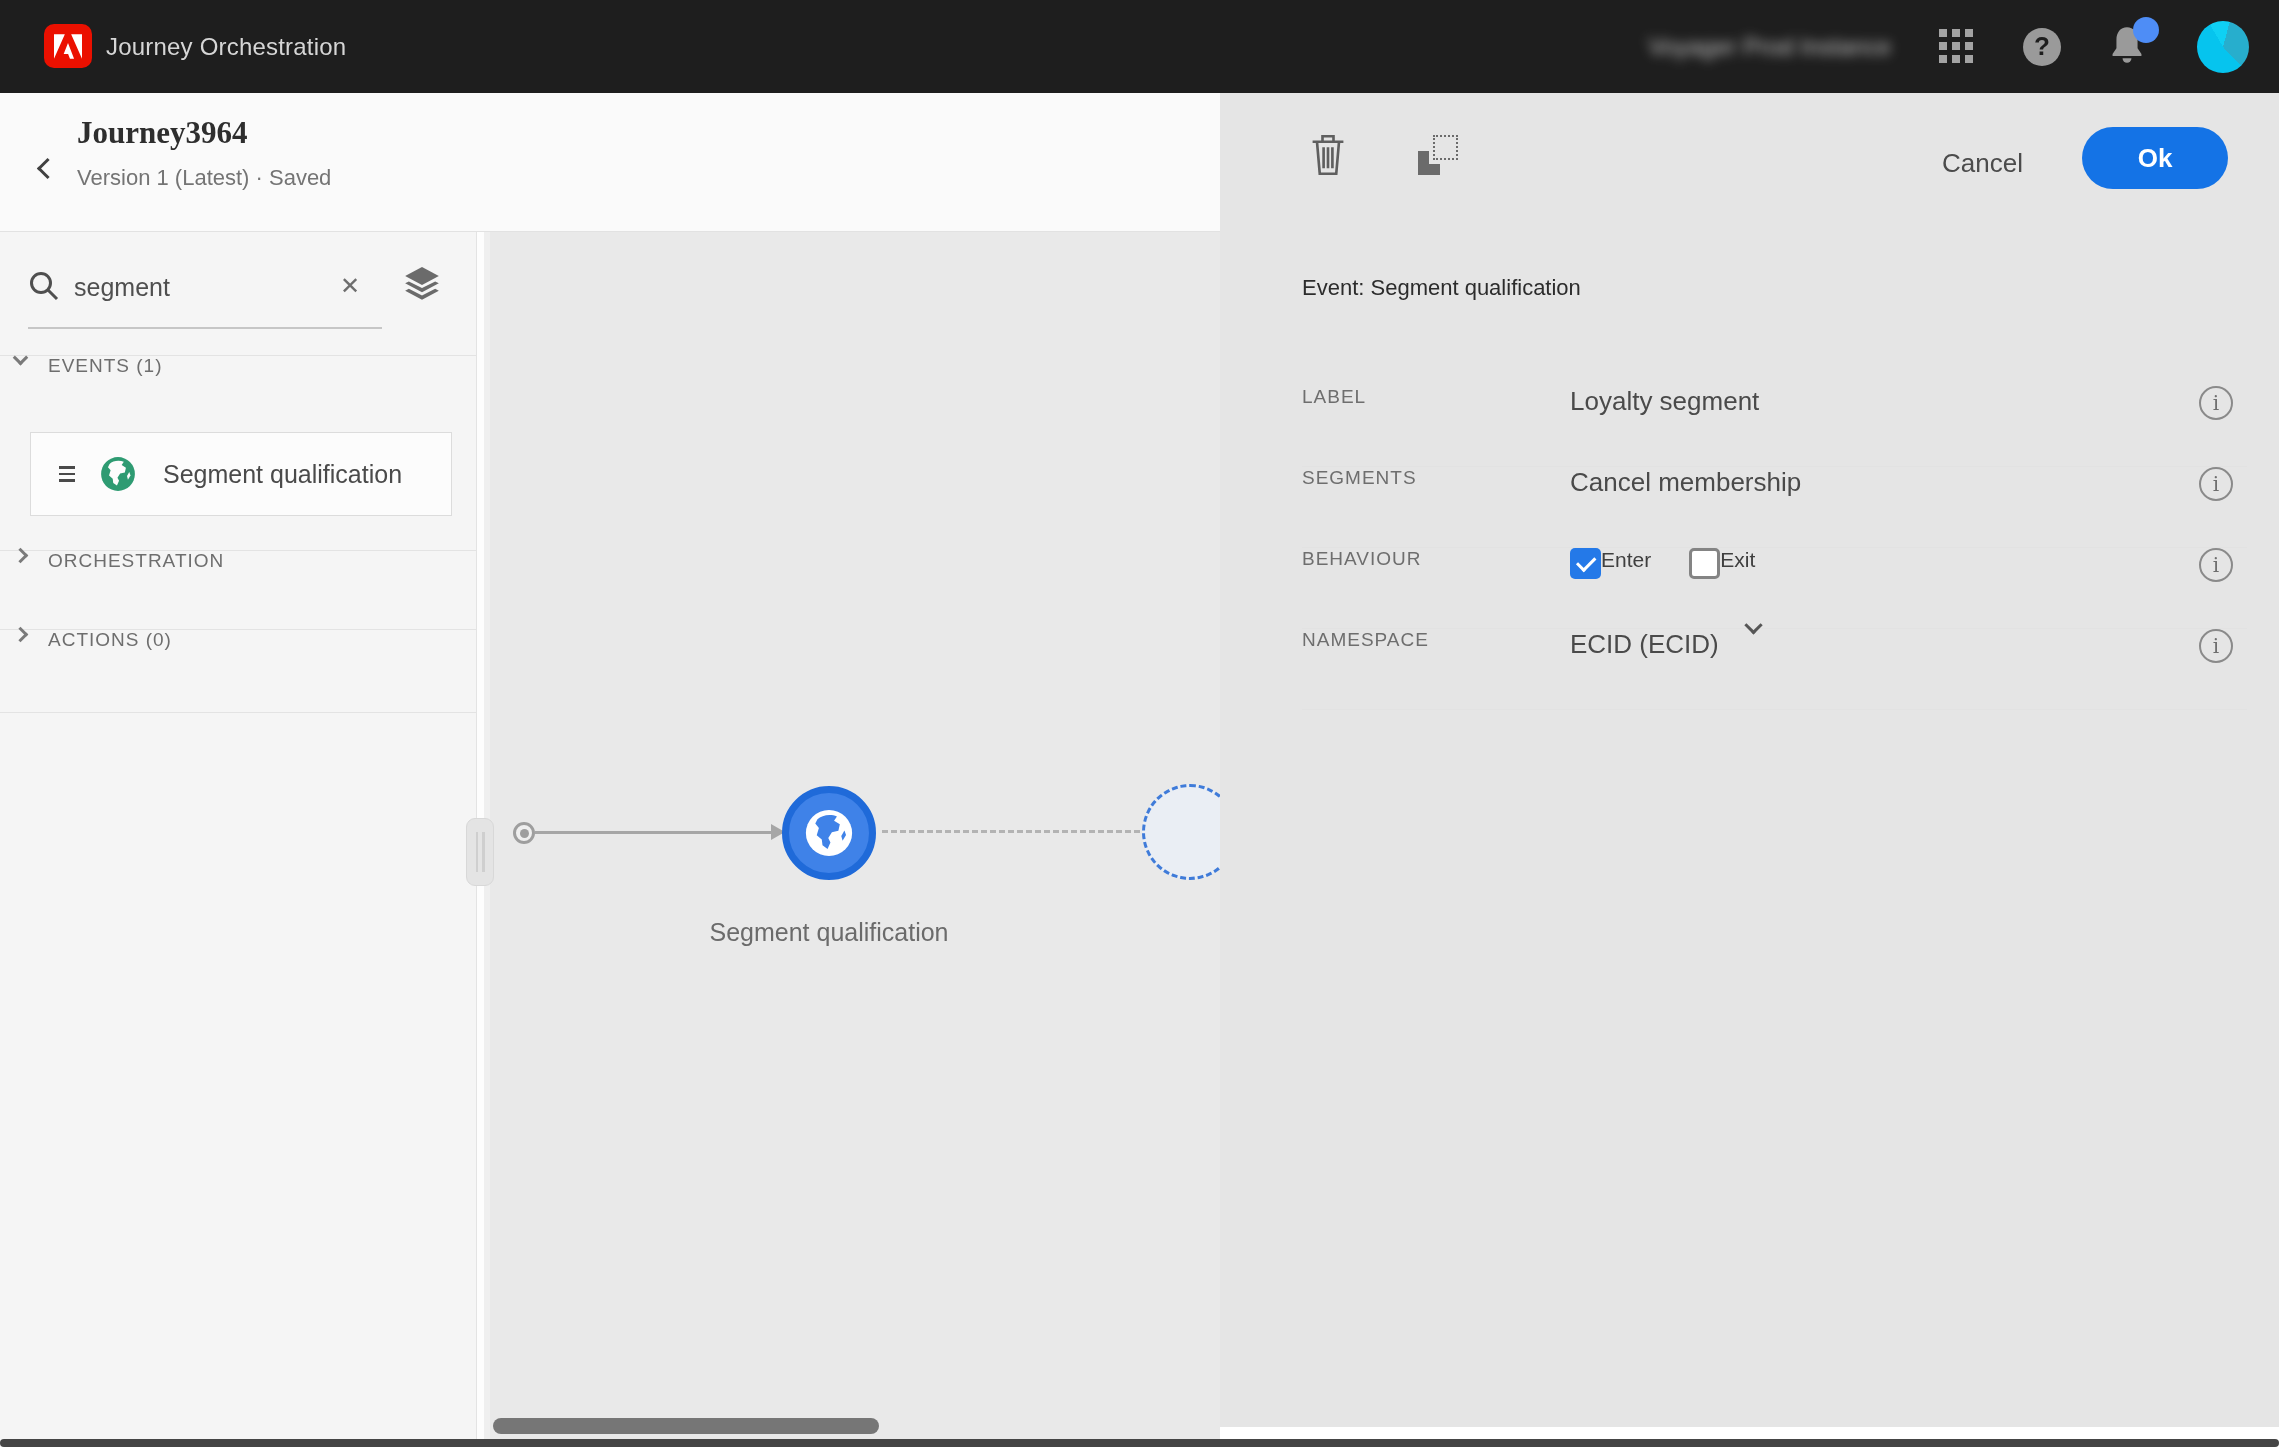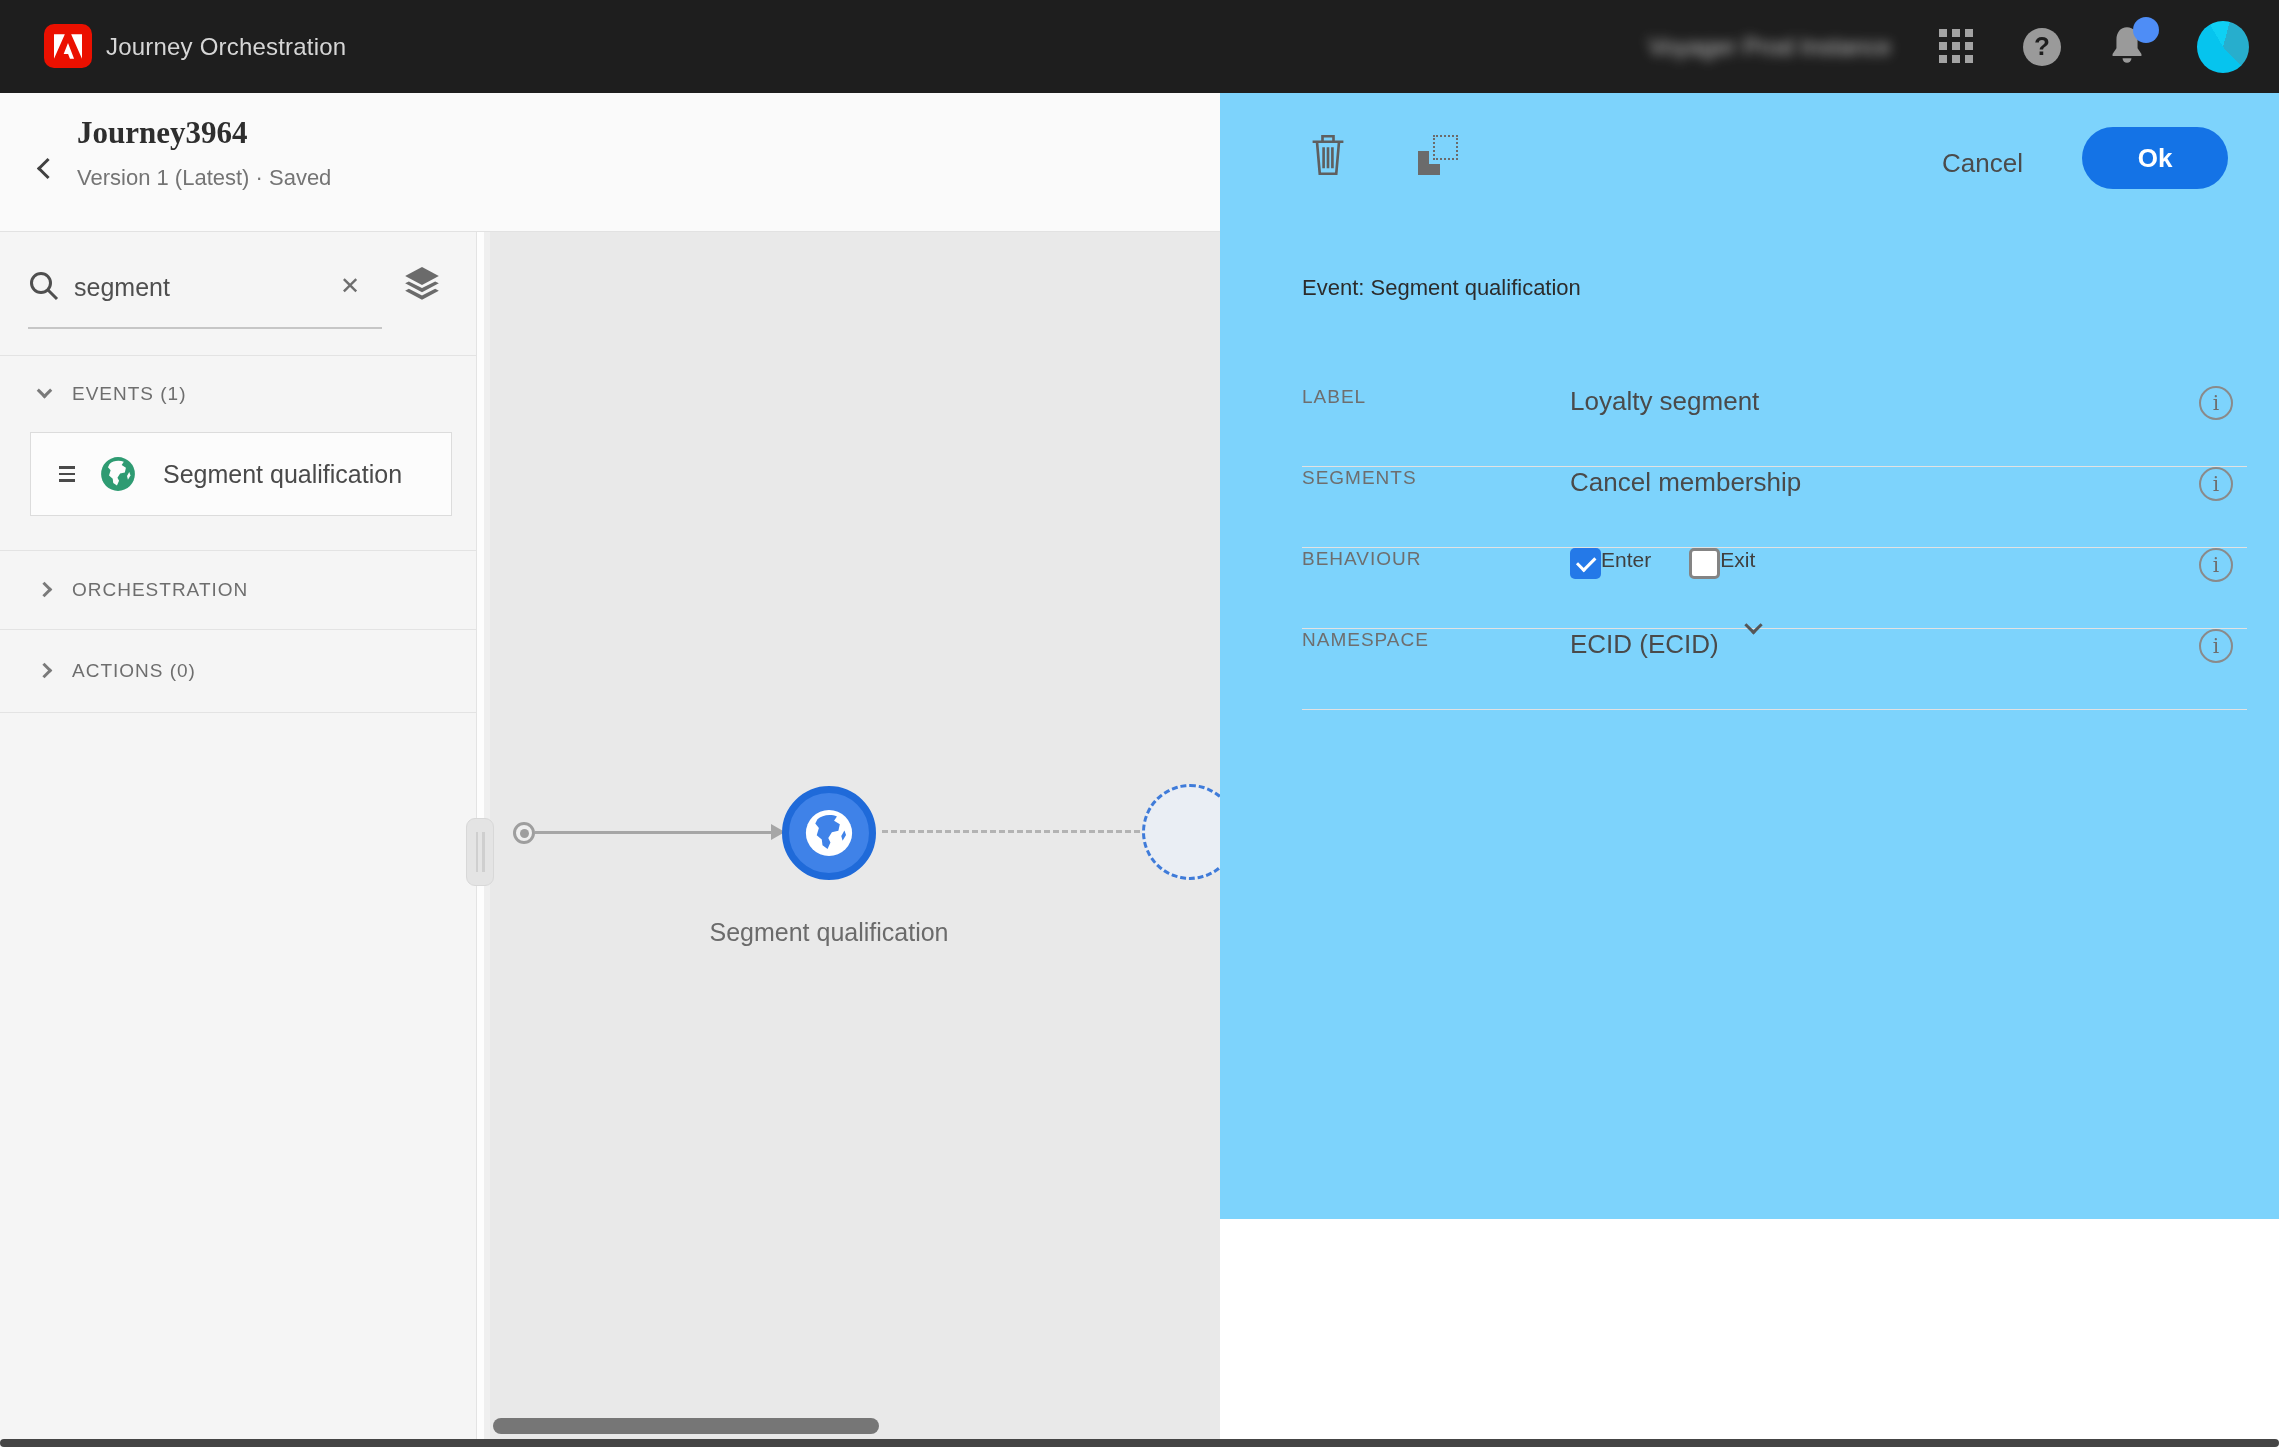--- a/index.html
+++ b/index.html
@@ -33,21 +33,21 @@
   
   .sidebar { position:absolute; left:0; top:232px; width:477px; height:1215px; background:#f5f5f5; border-right:1px solid #e3e3e3; }
   .search-row { position:absolute; left:0; top:0; width:100%; height:123px;padding-left:42px; }
   .search-icon { position:absolute; left:28px; top:38px; width:32px; height:32px; }
   .search-input { position:absolute; left:74px; top:34px; width:250px; height:42px; border:none; outline:none; background:transparent; font-size:25px; color:#4f4f4f; font-family:inherit; }
   .search-underline { position:absolute; left:28px; top:95px; width:354px; height:2px; background:#c6c6c6; }
   .clear-btn { position:absolute; left:332px; top:36px; width:36px; height:36px; font-size:24px; color:#6e6e6e; display:flex; align-items:center; justify-content:center; cursor:pointer; }
   .layers-btn { position:absolute; left:400px; top:32px; width:44px; height:44px; display:flex; align-items:center; justify-content:center; cursor:pointer; }
   .layers-btn svg { width:38px; height:40px; }
   .sb-divider { position:absolute; left:0; width:100%; height:1px; background:#e3e3e3; }
-  .section-row { position:absolute; left:0; width:100%; display:flex; align-items:center; padding-left:39px; gap:22px; cursor:pointer; }
+  .section-row { position:absolute; left:0; width:100%; display:flex; padding-left:15px; gap:22px; cursor:pointer; }
   .section-label { font-size:19px; color:#6e6e6e; letter-spacing:1px; }
   .chev-down-s { width:11px; height:11px; border-right:3px solid #7a7a7a; border-bottom:3px solid #7a7a7a; transform:rotate(45deg) translate(-2px,-2px); }
   .chev-right-s { width:11px; height:11px; border-right:3px solid #7a7a7a; border-bottom:3px solid #7a7a7a; transform:rotate(-45deg); }
   .event-card { position:absolute; left:30px; top:200px; width:422px; height:84px; background:#fcfcfc; border:1px solid #dcdcdc; display:flex; align-items:center; padding-left:28px; gap:0; cursor:grab; }
   .drag-handle { width:16px; display:flex; flex-direction:column; gap:4px; }
   .drag-handle span { height:2.5px; background:#4a4a4a; width:16px; }
   .card-globe { margin-left:24px; width:38px; height:38px; }
   .card-label { margin-left:26px; font-size:25px; color:#4a4a4a; }
 
   
@@ -61,21 +61,21 @@
   .solid-link { position:absolute; left:51px; top:599px; width:240px; height:3px; background:#a6a6a6; }
   .arrow-head { position:absolute; left:287px; top:592px; width:0; height:0; border-left:14px solid #a6a6a6; border-top:8px solid transparent; border-bottom:8px solid transparent; }
   .event-node { position:absolute; left:298px; top:554px; width:94px; height:94px; border-radius:50%; background:var(--node_fill,#3f82e8); border:7px solid var(--node_ring,#1f6ad9); display:flex; align-items:center; justify-content:center; cursor:pointer; }
   .event-node svg { width:52px; height:52px; }
   .dashed-link { position:absolute; left:398px; top:598px; width:258px; border-top:3px dashed #b3b3b3; }
   .placeholder-node { position:absolute; left:658px; top:552px; width:96px; height:96px; border-radius:50%; border:3px dashed #3f7bd9; background:#eaeef4; cursor:pointer; }
   .node-label { position:absolute; left:195px; top:686px; width:300px; text-align:center; font-size:25px; color:#6b6b6b; }
   .h-scrollbar { position:absolute; left:9px; top:1186px; width:386px; height:16px; border-radius:8px; background:#767676; cursor:pointer; }
 
   
-  .inspector { position:absolute; left:1220px; top:93px; width:1059px; height:1126px; background:#7dd3fc;padding-left:16px; }
+  .inspector { position:absolute; left:1220px; top:93px; width:1059px; height:1334px; background:#e5e5e5;padding-left:16px; }
   .insp-toolbar { position:absolute; left:0; top:0; width:100%; height:130px; }
   .trash-btn { position:absolute; left:88px; top:40px; width:40px; height:44px; cursor:pointer; }
   .dup-btn { position:absolute; left:198px; top:42px; width:40px; height:40px; cursor:pointer; }
   .dup-dotted { position:absolute; right:0; top:0; width:25px; height:25px; border:2.5px dotted #6b6b6b; }
   .dup-solid-v { position:absolute; left:0; bottom:0; width:11px; height:24px; background:#6b6b6b; }
   .dup-solid-h { position:absolute; left:0; bottom:0; width:22px; height:11px; background:#6b6b6b; }
   .cancel-btn { position:absolute; left:700px; top:40px; width:125px; height:60px; display:flex; align-items:center; justify-content:center; font-size:26px; color:#4b4b4b; background:transparent; border:none; cursor:pointer; font-family:inherit; }
   .ok-btn { position:absolute; left:862px; top:34px; width:146px; height:62px; border-radius:31px; background:var(--accent_blue,#1473e6); color:#ffffff; font-size:26px; font-weight:700; border:none; display:flex; align-items:center; justify-content:center; cursor:pointer; font-family:inherit; }
   .insp-heading { position:absolute; left:82px; top:182px; font-size:22px; font-weight:400; color:#2c2c2c; }
   .field-rows { position:absolute; left:82px; top:293px; width:945px; }

